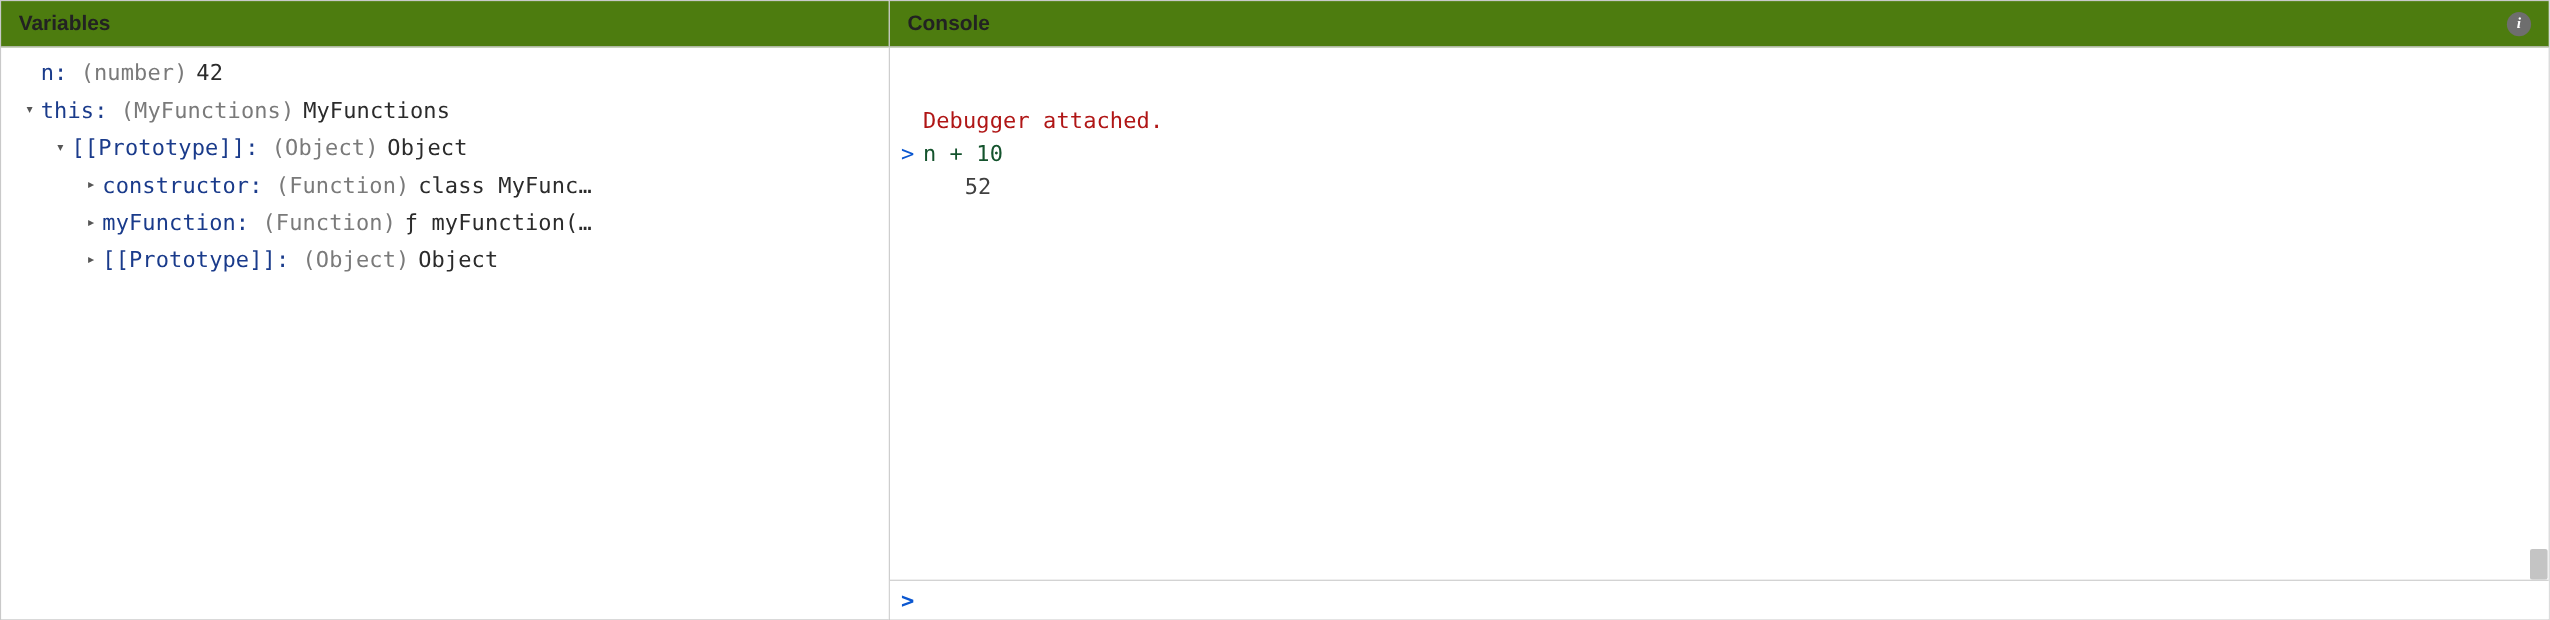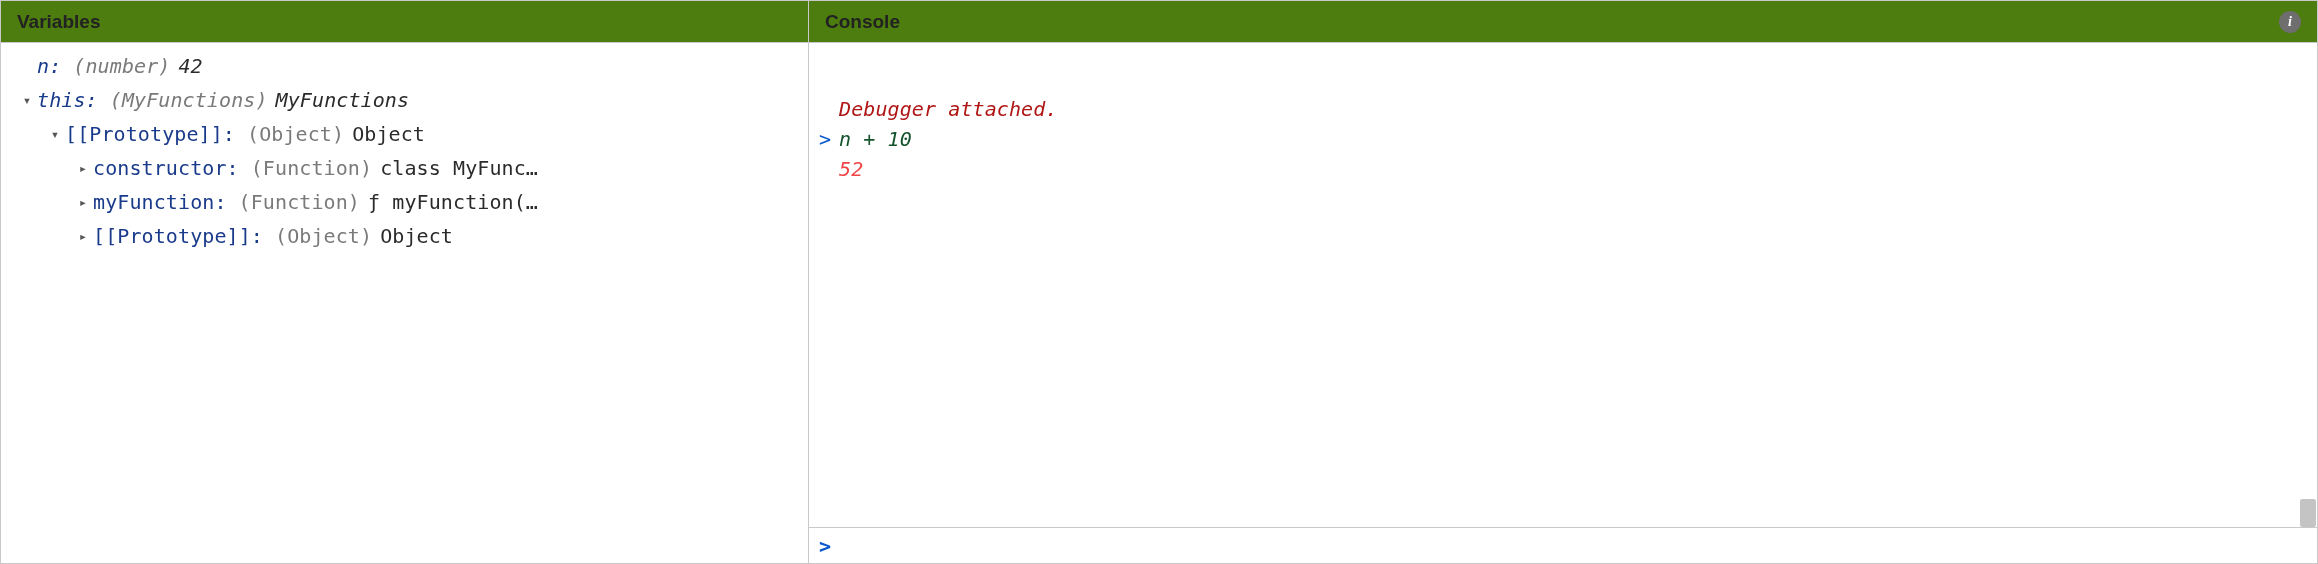--- a/index.html
+++ b/index.html
@@ -75,55 +75,54 @@
     width: 20px;
     flex: 0 0 20px;
     color: #565656;
     font-size: 14px;
     display: inline-flex;
     align-items: center;
     justify-content: center;
     user-select: none;
   }
   .twisty.none { visibility: hidden; }
-  .indent-1 { margin-left: 0px; font-style: italic; }
+  .indent-1 { margin-left: 0px; }
   .indent-2 { margin-left: 28px; }
   .indent-3 { margin-left: 56px; }
 
   .key   { color: #1a3b8b; }
   .colon { color: #1a3b8b; margin-right: 4px; }
   .type  { color: #7a7a7a; }
   .val   { color: #2b2b2b; }
   .sep   { display:inline-block; width: 8px; }
 
   .ellipsize { overflow: hidden; text-overflow: ellipsis; flex: 1; }
 
   
   .console-body {
     flex: 1;
     padding: 6px 10px 0 10px;
     position: relative;
-    font-style: italic;
   }
   .console-line {
     display: flex;
     align-items: baseline;
     height: 30px;
     white-space: pre;
   }
   .gutter {
     width: 20px;
     flex: 0 0 20px;
     text-align: left;
     color: #0b57d0;
     font-weight: 400;
   }
   .msg-red  { color: #b01616; }
   .msg-blue { color: #14532d; }
-  .msg-out  { color: #ef4444; }
+  .msg-out  { color: #404040; margin-left: 38px; }
 
   
   .console-input-row {
     position: absolute;
     left: 0; right: 0; bottom: 0;
     height: 36px;
     border-top: 1px solid #c9c9c9;
     display: flex;
     align-items: center;
     padding: 0 10px;

